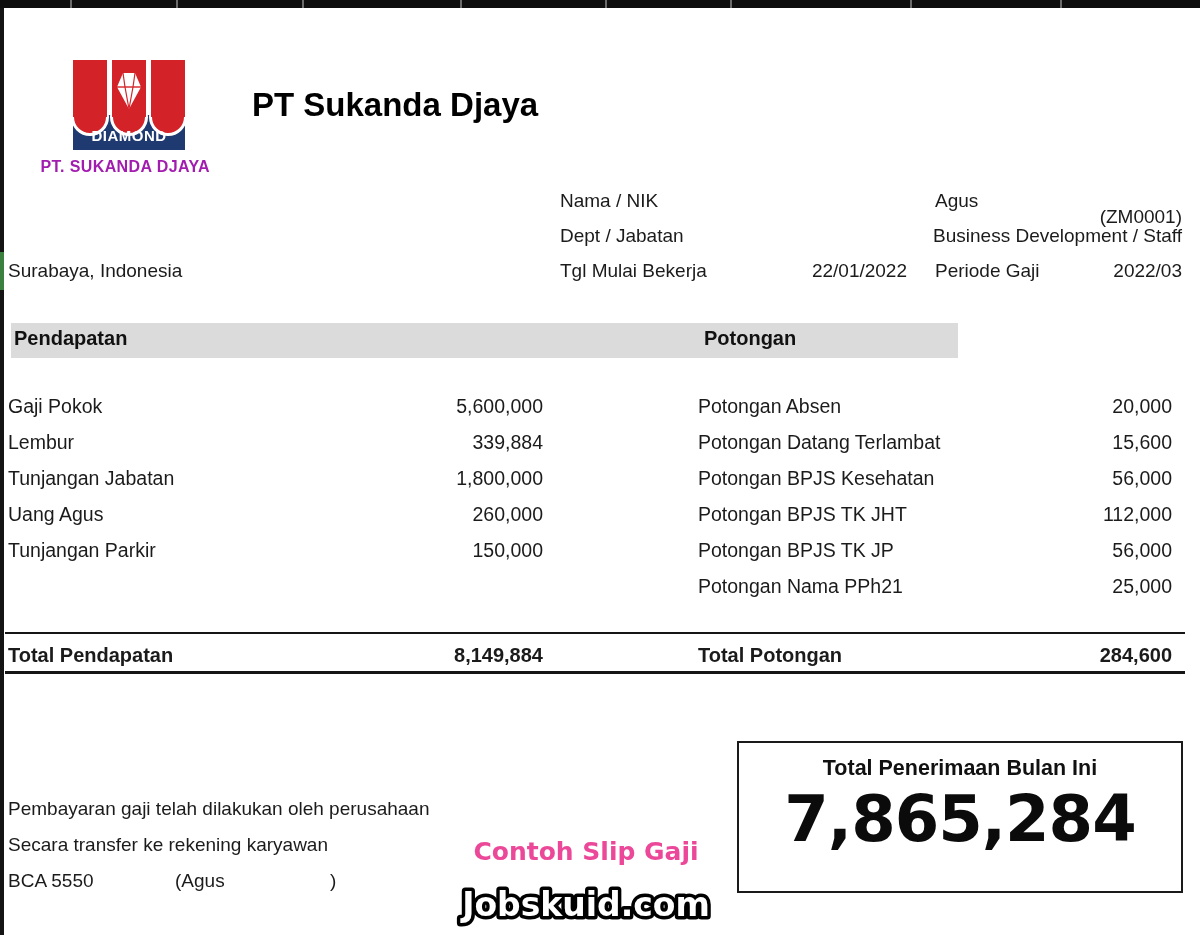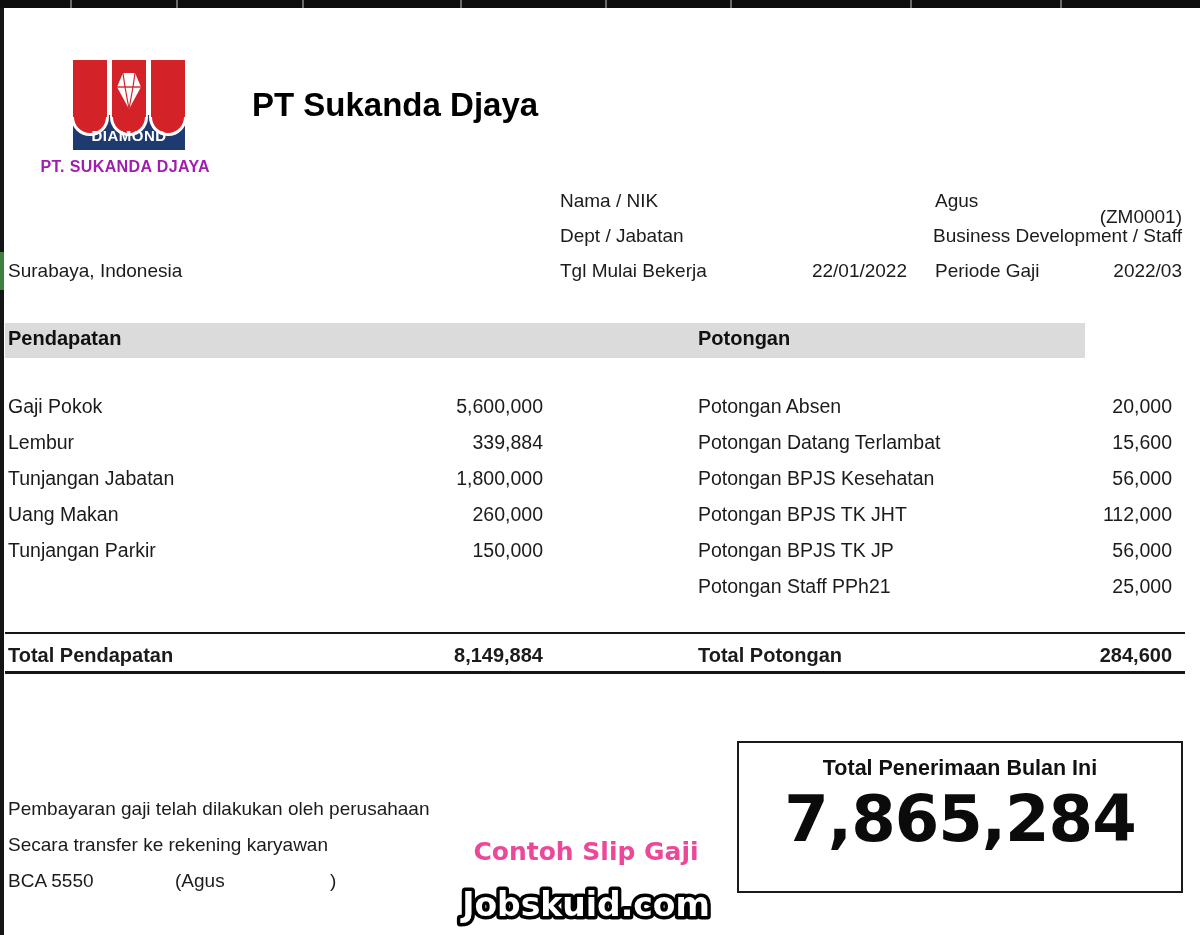--- a/index.html
+++ b/index.html
@@ -29,21 +29,21 @@
   .lab-tgl{left:560px;top:260px;}
   .val-nama{left:935px;top:190px;font-size:19px;}
   .val-nik{left:1040px;top:190px;width:142px;text-align:right;font-size:19px;margin-top:16px;}
   .val-dept{left:760px;top:225px;width:422px;text-align:right;font-size:19px;white-space:nowrap;}
   .val-tgl{left:770px;top:260px;width:137px;text-align:right;font-size:19px;}
   .lab-periode{left:935px;top:260px;font-size:19px;}
   .val-periode{left:1082px;top:260px;width:100px;text-align:right;font-size:19px;}
   .location{left:8px;top:260px;font-size:19px;}
 
   
-  .band{left:5px;top:323px;width:1080px;height:35px;background:#dbdbdb;}
+  .band{left:11px;top:323px;width:947px;height:35px;background:#dbdbdb;}
   .band .hdr{position:absolute;top:4px;font-size:20px;font-weight:800;color:#111;}
   .hdr-income{left:3px;}
   .hdr-deduct{left:693px;}
 
   
   .col{font-size:19.5px;}
   .col .row{display:flex;justify-content:space-between;align-items:center;height:36px;}
   .col-income{left:8px;top:388px;width:535px;}
   .col-deduct{left:698px;top:388px;width:474px;}
 
@@ -135,21 +135,21 @@
   </div>
   <div class="row">
     <span>Lembur</span>
     <span>339,884</span>
   </div>
   <div class="row">
     <span>Tunjangan Jabatan</span>
     <span>1,800,000</span>
   </div>
   <div class="row">
-    <span>Uang Makan</span>
+    <span>Uang Agus</span>
     <span>260,000</span>
   </div>
   <div class="row">
     <span>Tunjangan Parkir</span>
     <span>150,000</span>
   </div>
 </div>
 
 <div class="abs col col-deduct">
   <div class="row">
@@ -166,21 +166,21 @@
   </div>
   <div class="row">
     <span>Potongan BPJS TK JHT</span>
     <span>112,000</span>
   </div>
   <div class="row">
     <span>Potongan BPJS TK JP</span>
     <span>56,000</span>
   </div>
   <div class="row">
-    <span>Potongan Staff PPh21</span>
+    <span>Potongan Nama PPh21</span>
     <span>25,000</span>
   </div>
 </div>
 
 <div class="abs hline1"></div>
 
 <div class="abs total-row total-income">
   <span>Total Pendapatan</span>
   <span>8,149,884</span>
 </div>

